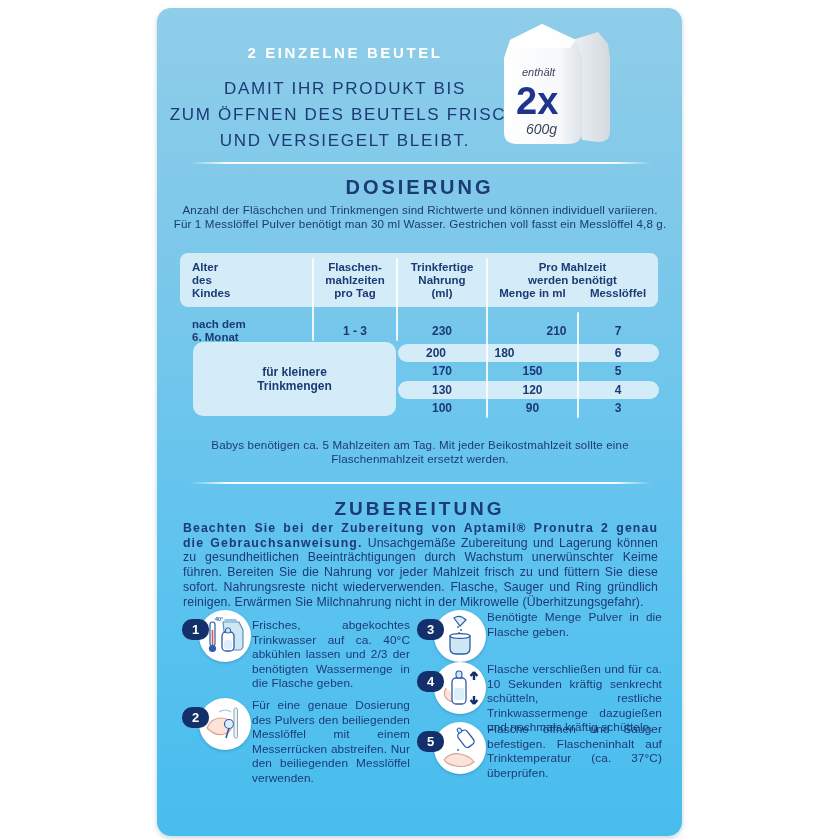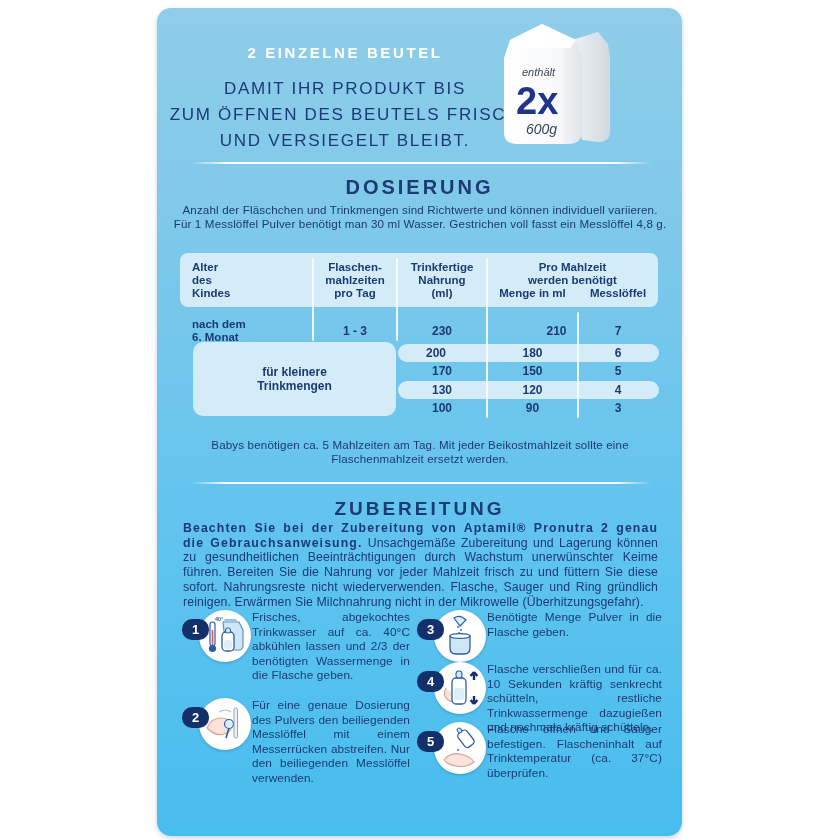--- a/index.html
+++ b/index.html
@@ -142,21 +142,21 @@
 6. Monat</div>
 <div class="abs tbl-cell" style="left:313px;top:324px;width:84px;">1 - 3</div>
 <div class="abs tbl-cell" style="left:397px;top:324px;width:90px;">230</div>
 <div class="abs tbl-cell" style="left:487px;top:324px;width:91px;padding-left:24px;">210</div>
 <div class="abs tbl-cell" style="left:578px;top:324px;width:80px;">7</div>
 
 <div class="abs tbl-cell pre" style="left:193px;top:365px;width:203px;font-size:12px;line-height:14px;">für kleinere
 Trinkmengen</div>
 
 <div class="abs tbl-cell" style="left:397px;top:346px;width:78px;">200</div>
-<div class="abs tbl-cell" style="left:487px;top:346px;width:91px;">180</div>
+<div class="abs tbl-cell" style="left:459px;top:346px;width:91px;">180</div>
 <div class="abs tbl-cell" style="left:578px;top:346px;width:80px;">6</div>
 
 <div class="abs tbl-cell" style="left:397px;top:364px;width:90px;">170</div>
 <div class="abs tbl-cell" style="left:487px;top:364px;width:91px;">150</div>
 <div class="abs tbl-cell" style="left:578px;top:364px;width:80px;">5</div>
 
 <div class="abs tbl-cell" style="left:397px;top:383px;width:90px;">130</div>
 <div class="abs tbl-cell" style="left:487px;top:383px;width:91px;">120</div>
 <div class="abs tbl-cell" style="left:578px;top:383px;width:80px;">4</div>
 
@@ -185,21 +185,21 @@
         <rect x="26.5" y="18" width="5" height="5" rx="2" fill="#cfe6f4" stroke="#2b5ea8" stroke-width="1"></rect>
         <rect x="25" y="30" width="8" height="9" rx="2" fill="#dceefb"></rect>
         <text x="16" y="11" font-size="5.5" font-weight="bold" fill="#2b5ea8" font-family="Liberation Sans, sans-serif">40°</text>
         <rect x="11" y="12" width="5" height="24" rx="2.5" fill="#ffffff" stroke="#2b5ea8" stroke-width="1.2"></rect>
         <circle cx="13.5" cy="38.5" r="3.6" fill="#2b5ea8"></circle>
         <line x1="13.5" y1="20" x2="13.5" y2="35" stroke="#e05252" stroke-width="1.6"></line>
       </svg>
     </div>
     <div class="step-badge">1</div>
   </div>
-  <div class="step-text" style="width:158px;">Frisches, abgekochtes Trinkwasser auf ca. 40°C abkühlen lassen und 2/3 der benötigten Wassermenge in die Flasche geben.</div>
+  <div class="step-text" style="width:158px;margin-top:8px;">Frisches, abgekochtes Trinkwasser auf ca. 40°C abkühlen lassen und 2/3 der benötigten Wassermenge in die Flasche geben.</div>
 </div>
 
 <div class="step" style="left:182px;top:698px;width:228px;">
   <div class="step-media">
     <div class="step-circle">
       <svg width="52" height="52" viewBox="0 0 52 52">
         <path d="M8 30 q4 -10 14 -10 q8 0 10 6 q2 6 -4 9 q-10 5 -20 -5" fill="#fbe3da" stroke="#dba293" stroke-width="1.2"></path>
         <circle cx="30" cy="26" r="4.5" fill="#dceefb" stroke="#2b5ea8" stroke-width="1.2"></circle>
         <line x1="30" y1="30" x2="27" y2="40" stroke="#2b5ea8" stroke-width="1.6"></line>
         <rect x="35" y="10" width="3.5" height="30" rx="1.7" fill="#eef3f7" stroke="#8aa4b8" stroke-width="1"></rect>

